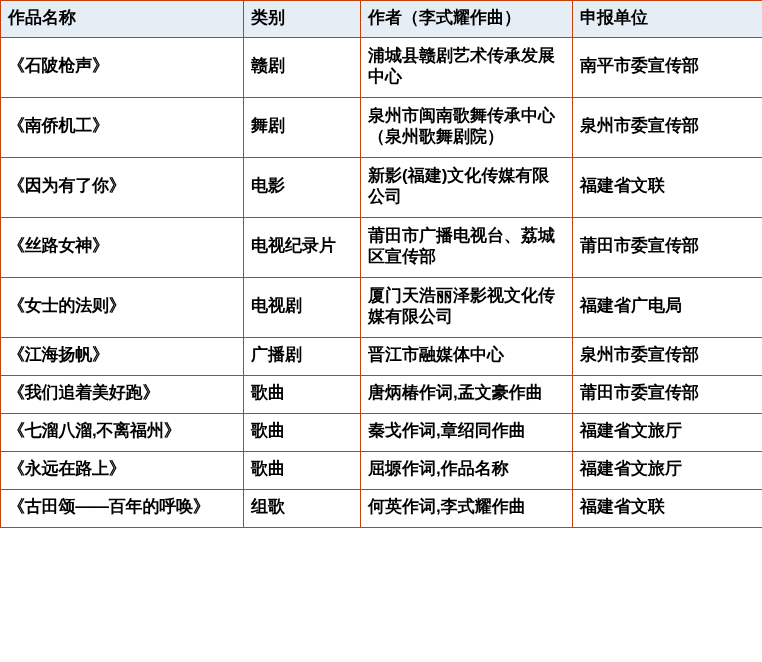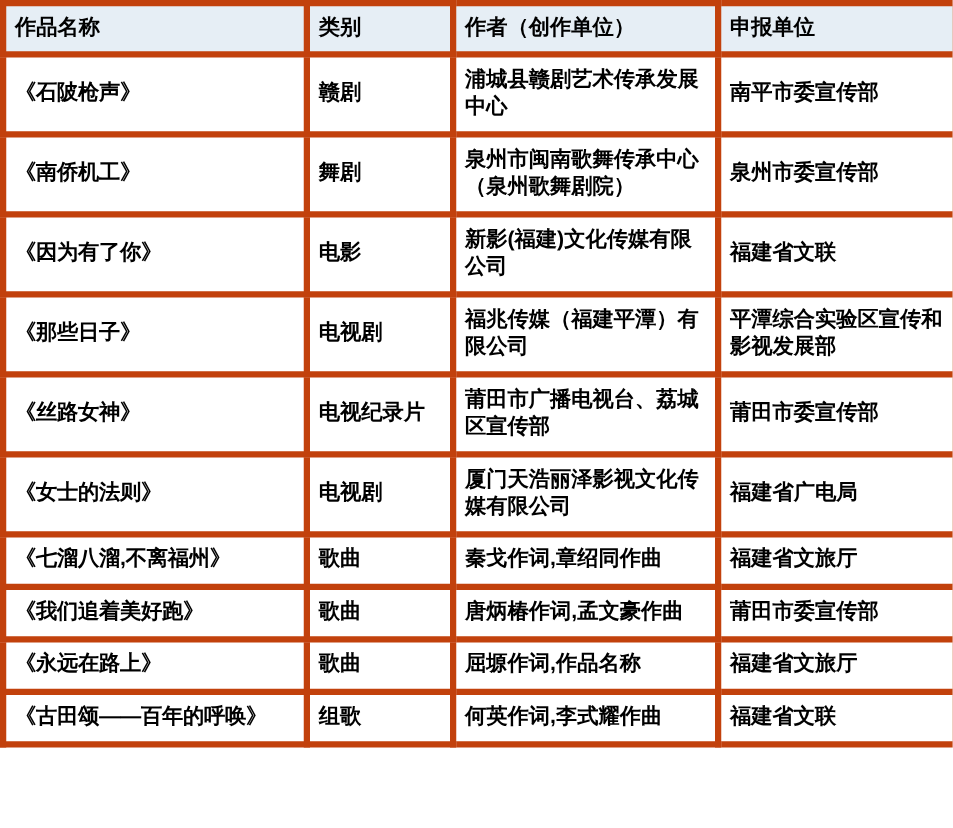--- a/index.html
+++ b/index.html
@@ -20,21 +20,21 @@
     width: 762px;
     border: 1px solid #000000;
   }
   #works-table col.c-name  { width: 243px; }
   #works-table col.c-cat   { width: 117px; }
   #works-table col.c-auth  { width: 212px; }
   #works-table col.c-org   { width: 190px; }
 
   #works-table th,
   #works-table td {
-    border: 5px solid #c2410c;
+    border: 1px solid #c2410c;
     padding: 5px 7px 6px 7px;
     vertical-align: middle;
     font-size: 17px;
     line-height: 1.22;
     font-weight: bold;
     text-align: left;
     word-break: break-all;
   }
   #works-table thead th {
     background: #e6eef5;
@@ -59,21 +59,21 @@
   <colgroup>
     <col class="c-name">
     <col class="c-cat">
     <col class="c-auth">
     <col class="c-org">
   </colgroup>
   <thead>
     <tr>
       <th>作品名称</th>
       <th>类别</th>
-      <th>作者（创作单位）</th>
+      <th>作者（李式耀作曲）</th>
       <th>申报单位</th>
     </tr>
   </thead>
   <tbody id="table-body">
       <tr class="tall">
         <td class="cell-name">《石陂枪声》</td>
         <td>赣剧</td>
         <td>浦城县赣剧艺术传承发展中心</td>
         <td>南平市委宣传部</td>
       </tr>
@@ -83,48 +83,48 @@
         <td>泉州市闽南歌舞传承中心（泉州歌舞剧院）</td>
         <td>泉州市委宣传部</td>
       </tr>
       <tr class="tall">
         <td class="cell-name">《因为有了你》</td>
         <td>电影</td>
         <td>新影(福建)文化传媒有限公司</td>
         <td>福建省文联</td>
       </tr>
       <tr class="tall">
-        <td class="cell-name">《那些日子》</td>
-        <td>电视剧</td>
-        <td>福兆传媒（福建平潭）有限公司</td>
-        <td>平潭综合实验区宣传和影视发展部</td>
-      </tr>
-      <tr class="tall">
         <td class="cell-name">《丝路女神》</td>
         <td>电视纪录片</td>
         <td>莆田市广播电视台、荔城区宣传部</td>
         <td>莆田市委宣传部</td>
       </tr>
       <tr class="tall">
         <td class="cell-name">《女士的法则》</td>
         <td>电视剧</td>
         <td>厦门天浩丽泽影视文化传媒有限公司</td>
         <td>福建省广电局</td>
       </tr>
       <tr class="short">
-        <td class="cell-name">《七溜八溜,不离福州》</td>
-        <td>歌曲</td>
-        <td>秦戈作词,章绍同作曲</td>
-        <td>福建省文旅厅</td>
+        <td class="cell-name">《江海扬帆》</td>
+        <td>广播剧</td>
+        <td>晋江市融媒体中心</td>
+        <td>泉州市委宣传部</td>
       </tr>
       <tr class="short">
         <td class="cell-name">《我们追着美好跑》</td>
         <td>歌曲</td>
         <td>唐炳椿作词,孟文豪作曲</td>
         <td>莆田市委宣传部</td>
+      </tr>
+      <tr class="short">
+        <td class="cell-name">《七溜八溜,不离福州》</td>
+        <td>歌曲</td>
+        <td>秦戈作词,章绍同作曲</td>
+        <td>福建省文旅厅</td>
       </tr>
       <tr class="short">
         <td class="cell-name">《永远在路上》</td>
         <td>歌曲</td>
         <td>屈塬作词,作品名称</td>
         <td>福建省文旅厅</td>
       </tr>
       <tr class="short">
         <td class="cell-name">《古田颂——百年的呼唤》</td>
         <td>组歌</td>

